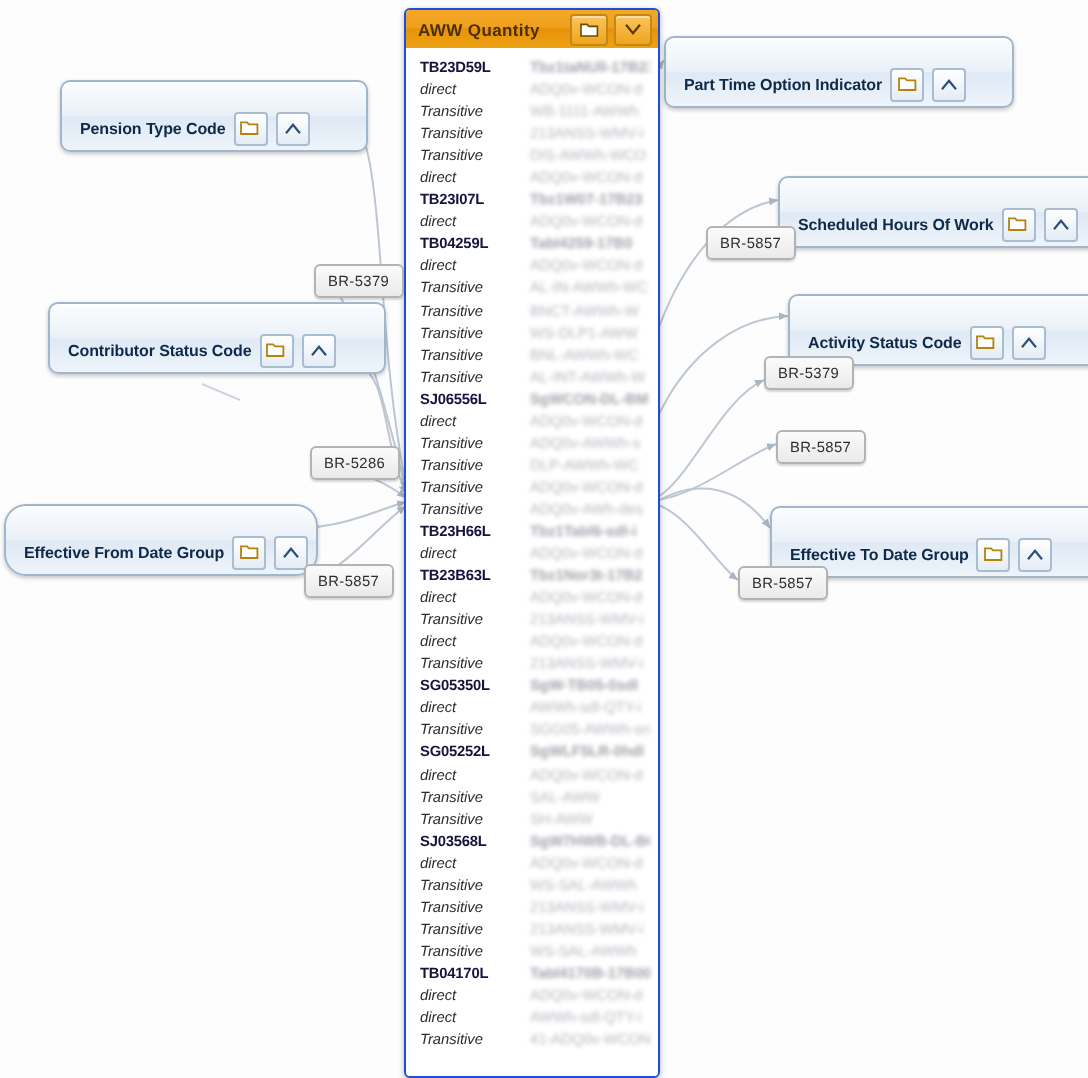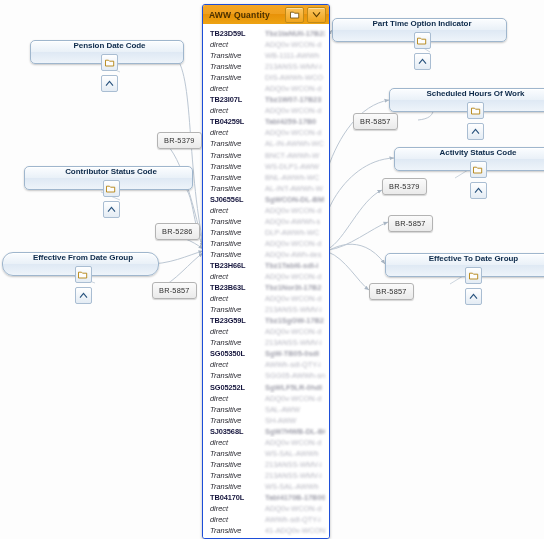--- a/index.html
+++ b/index.html
@@ -56,26 +56,25 @@
   .row.head .c2{font-weight:bold;color:#8c8c9a;}
   .row.sub .c1{font-style:italic;color:#2b2b33;}
   .row.sub .c2{color:#a8a8b4;}
   
   .blur{filter:blur(1.15px);opacity:.82;}
 
   
   .node{
     position:absolute;z-index:4;height:22px;
     display:flex;align-items:center;gap:4px;
-    padding:0 4px 0 9px;
+    padding:12px 4px 0 9px;
     border:1px solid #9fb6cd;
     border-radius:5px;
     background:linear-gradient(to bottom,#fbfdff 0%,#eaf1f8 48%,#dfe9f4 52%,#eef4fa 100%);
     box-shadow:0 1px 2px rgba(0,0,0,.22),inset 0 1px 0 rgba(255,255,255,.85);
-    flex-direction:column;
   }
   .node-label{
     font-size:8px;font-weight:bold;color:#0d2a4a;white-space:nowrap;
     letter-spacing:-.05px;
   }
   .node-btn{
     width:15px;height:15px;flex:0 0 15px;
     border:1px solid #a9bdd2;border-radius:2px;
     background:linear-gradient(to bottom,#ffffff,#e4ecf4);
     display:flex;align-items:center;justify-content:center;
@@ -248,24 +247,20 @@
           <div class="c2 blur">Tbz1Nor3t-17B2</div>
         </div>
         <div class="row sub">
           <div class="c1">direct</div>
           <div class="c2 blur">ADQ0v-WCON-d</div>
         </div>
         <div class="row sub">
           <div class="c1">Transitive</div>
           <div class="c2 blur">213ANSS-WMV-i</div>
         </div>
-        <div class="row head">
-          <div class="c1">TB23G59L</div>
-          <div class="c2 blur">Tbz1SgGW-17B2</div>
-        </div>
         <div class="row sub">
           <div class="c1">direct</div>
           <div class="c2 blur">ADQ0v-WCON-d</div>
         </div>
         <div class="row sub">
           <div class="c1">Transitive</div>
           <div class="c2 blur">213ANSS-WMV-i</div>
         </div>
         <div class="row head">
           <div class="c1">SG05350L</div>
@@ -333,33 +328,33 @@
         </div>
         <div class="row sub">
           <div class="c1">Transitive</div>
           <div class="c2 blur">41-ADQ0v-WCON</div>
         </div>
       </div>
   </div>
 
   <div id="node-layer">
       <div class="node" style="left: 30px; top: 40px; width: 139px;">
-        <div class="node-label">Pension Date Code</div>
-        <div class="node-btn folder">
-          <svg class="ico" width="10" height="8" viewBox="0 0 10 8">
-            <path d="M0.5 1.2 h3 l1 1 h4.2 v4.8 h-8.2 z" fill="#fdfdfd" stroke="#b3820f" stroke-width="0.9"></path>
-          </svg>
-        </div>
-        <div class="node-btn">
-          <svg class="ico" width="9" height="7" viewBox="0 0 9 7">
-            <path d="M1 5.6 L4.5 1.4 L8 5.6" fill="none" stroke="#27527d" stroke-width="1.1"></path>
-          </svg>
-        </div>
-      </div>
-      <div class="node" style="left: 24px; top: 166px; width: 154px;">
+        <div class="node-label">Pension Type Code</div>
+        <div class="node-btn folder">
+          <svg class="ico" width="10" height="8" viewBox="0 0 10 8">
+            <path d="M0.5 1.2 h3 l1 1 h4.2 v4.8 h-8.2 z" fill="#fdfdfd" stroke="#b3820f" stroke-width="0.9"></path>
+          </svg>
+        </div>
+        <div class="node-btn">
+          <svg class="ico" width="9" height="7" viewBox="0 0 9 7">
+            <path d="M1 5.6 L4.5 1.4 L8 5.6" fill="none" stroke="#27527d" stroke-width="1.1"></path>
+          </svg>
+        </div>
+      </div>
+      <div class="node" style="left: 24px; top: 151px; width: 154px;">
         <div class="node-label">Contributor Status Code</div>
         <div class="node-btn folder">
           <svg class="ico" width="10" height="8" viewBox="0 0 10 8">
             <path d="M0.5 1.2 h3 l1 1 h4.2 v4.8 h-8.2 z" fill="#fdfdfd" stroke="#b3820f" stroke-width="0.9"></path>
           </svg>
         </div>
         <div class="node-btn">
           <svg class="ico" width="9" height="7" viewBox="0 0 9 7">
             <path d="M1 5.6 L4.5 1.4 L8 5.6" fill="none" stroke="#27527d" stroke-width="1.1"></path>
           </svg>

